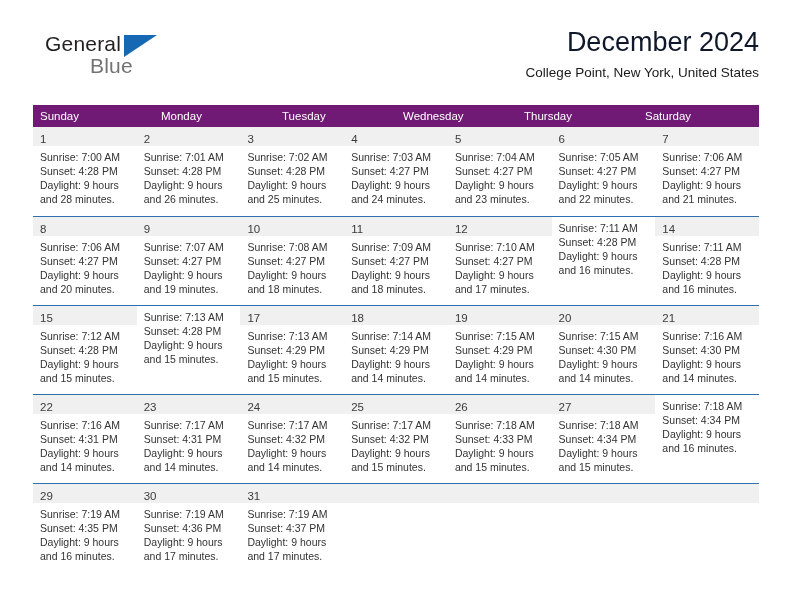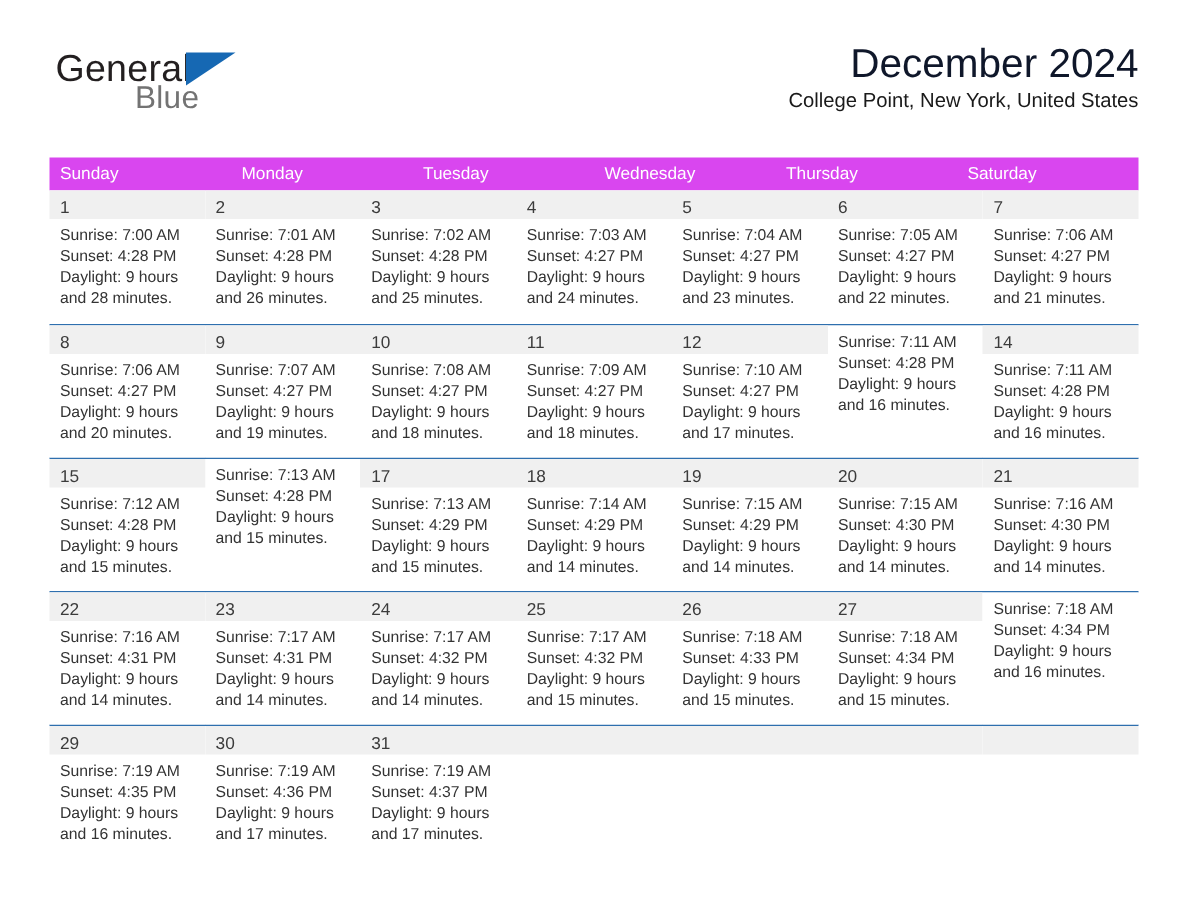--- a/index.html
+++ b/index.html
@@ -31,23 +31,23 @@
   }
   .logo {
     position: absolute;
     left: 0;
     top: 6px;
     width: 180px;
     height: 56px;
   }
   .logo-general {
     position: absolute;
-    left: 4px;
+    left: 12px;
     top: 0;
-    font-size: 25px;
+    font-size: 21px;
     letter-spacing: .2px;
     color: #231f20;
     font-family: "Liberation Sans", sans-serif;
   }
   .logo-triangle {
     position: absolute;
     left: 91px;
     top: 3px;
     width: 0;
     height: 0;
@@ -70,37 +70,37 @@
     text-align: right;
   }
   .cal-title {
     font-size: 27px;
     color: #0f172a;
     line-height: 32px;
     font-weight: normal;
     white-space: nowrap;
   }
   .cal-subtitle {
-    margin-top: 1px;
+    margin-top: 7px;
     font-size: 13.5px;
     color: #1a1a1a;
     line-height: 16px;
     white-space: nowrap;
   }
 
   
   .calendar {
     position: absolute;
     left: 33px;
     top: 105px;
     width: 726px;
   }
   .weekday-row {
     display: flex;
-    background: #d946ef;
+    background: #701a75;
   }
   .weekday-cell {
     flex: 1 1 0;
     box-sizing: border-box;
     padding: 4px 0 4px 7px;
     color: #ffffff;
     font-size: 11.5px;
     line-height: 14px;
     white-space: nowrap;
   }

